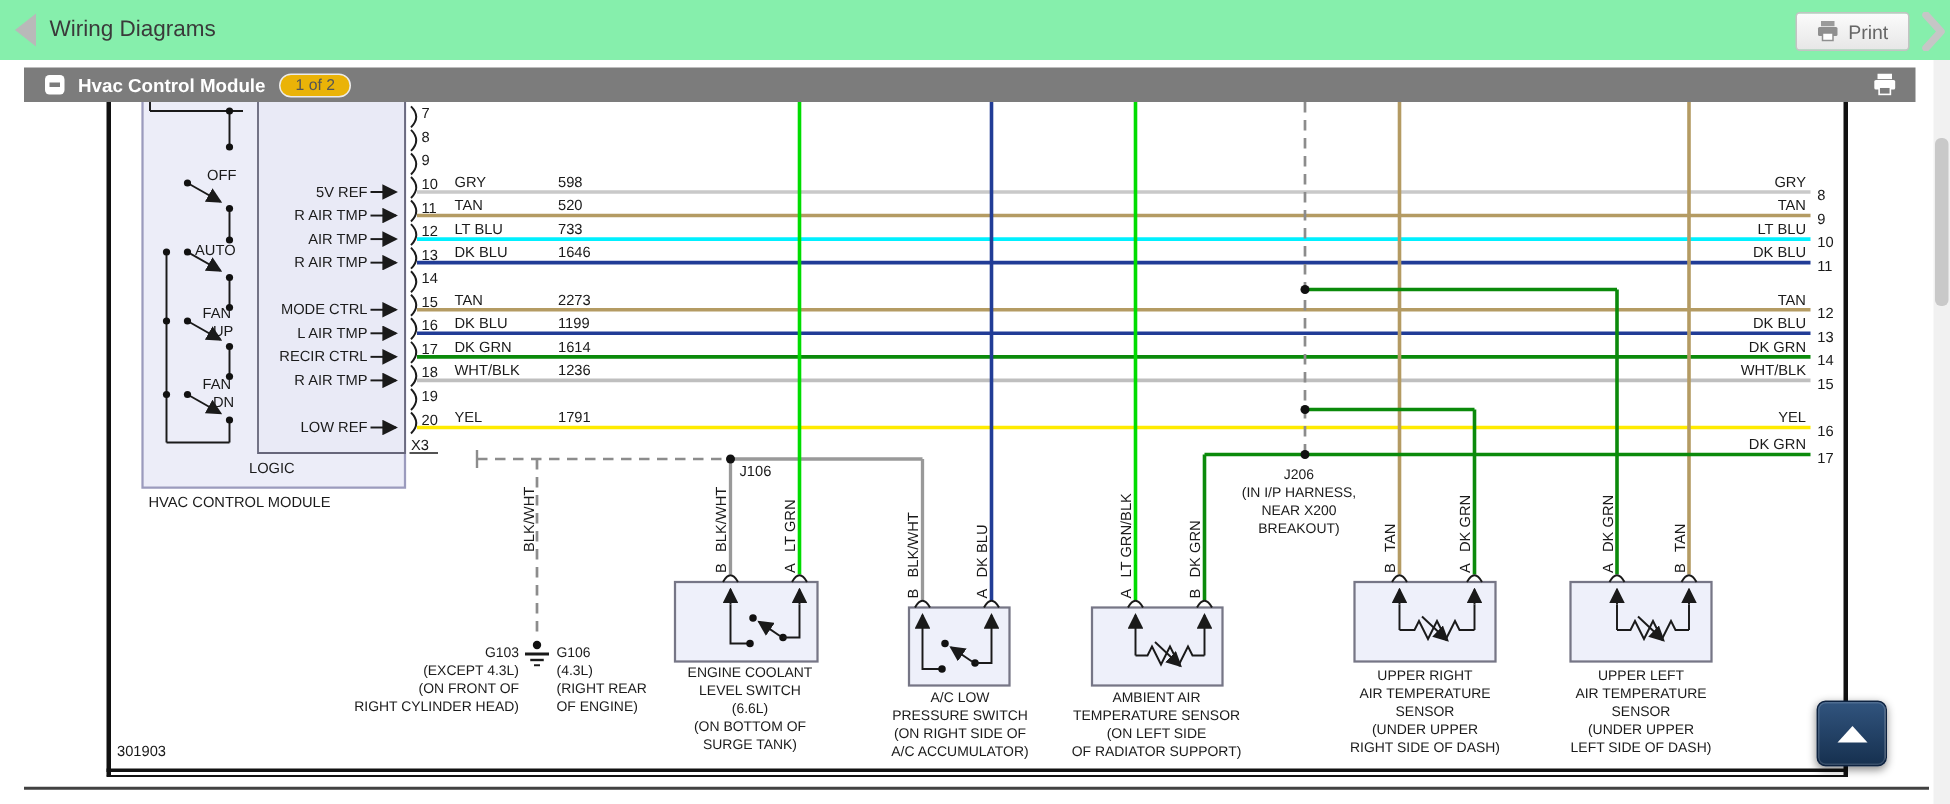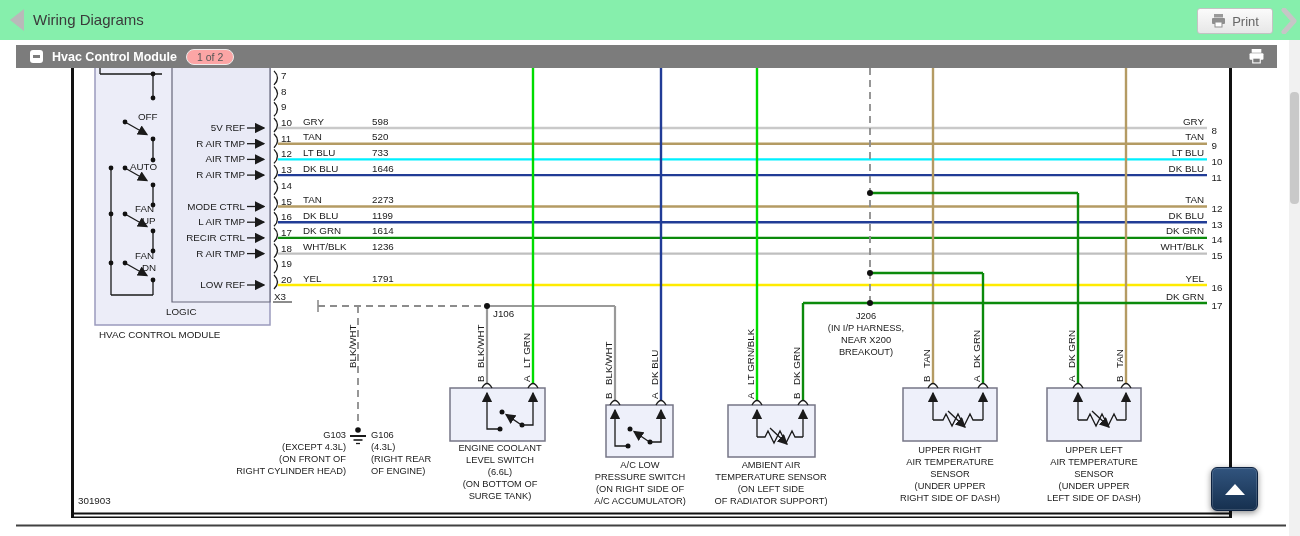--- a/index.html
+++ b/index.html
@@ -13,21 +13,21 @@
              justify-content:center;gap:6px;background:linear-gradient(#fbfbfb,#e7e7e7);
              border:1px solid #c3c3c3;border-radius:3px;color:#666;font-size:13px;cursor:pointer;
              font-family:"Liberation Sans",sans-serif}
   .fwd{position:absolute;left:1280px;top:8px;width:18px;height:26px;background:none;border:none;padding:0;cursor:pointer}
   .secbar{position:absolute;left:16px;top:45px;width:1261px;height:23px;background:#7c7c7c;
           display:flex;align-items:center}
   .collapse{margin-left:14px;width:13px;height:13px;background:#fff;border-radius:3px;position:relative;
             border:none;padding:0;cursor:pointer}
   .minus{position:absolute;left:3px;top:5px;width:7px;height:2.5px;background:#7c7c7c}
   .sec-title{margin-left:9px;color:#fff;font-weight:bold;font-size:12.5px}
-  .badge{margin-left:9px;background:#fca5a5;border:1px solid #ebebeb;border-radius:9px;
+  .badge{margin-left:9px;background:#eab308;border:1px solid #ebebeb;border-radius:9px;
          font-size:10.5px;color:#555;padding:1px 10px}
   .sec-print{margin-left:auto;margin-right:12px;background:none;border:none;padding:0;cursor:pointer;height:15px}
   #dg{position:absolute;left:0;top:0}
   #dg text{font-family:"Liberation Sans","DejaVu Sans",sans-serif;fill:#1a1a1a}
   .t{font-size:9.8px}.t9{font-size:9.3px}.e{text-anchor:end}.m{text-anchor:middle}
   .k{stroke:#1a1a1a;stroke-width:1.3;fill:none}
   .dash{stroke:#8c8c8c;stroke-width:1.8;stroke-dasharray:7 5;fill:none}
   .bord{stroke:#111;stroke-width:3}
   .dot{fill:#111}
   .cbox{fill:#eef0fa;stroke:#767686;stroke-width:1.5}

